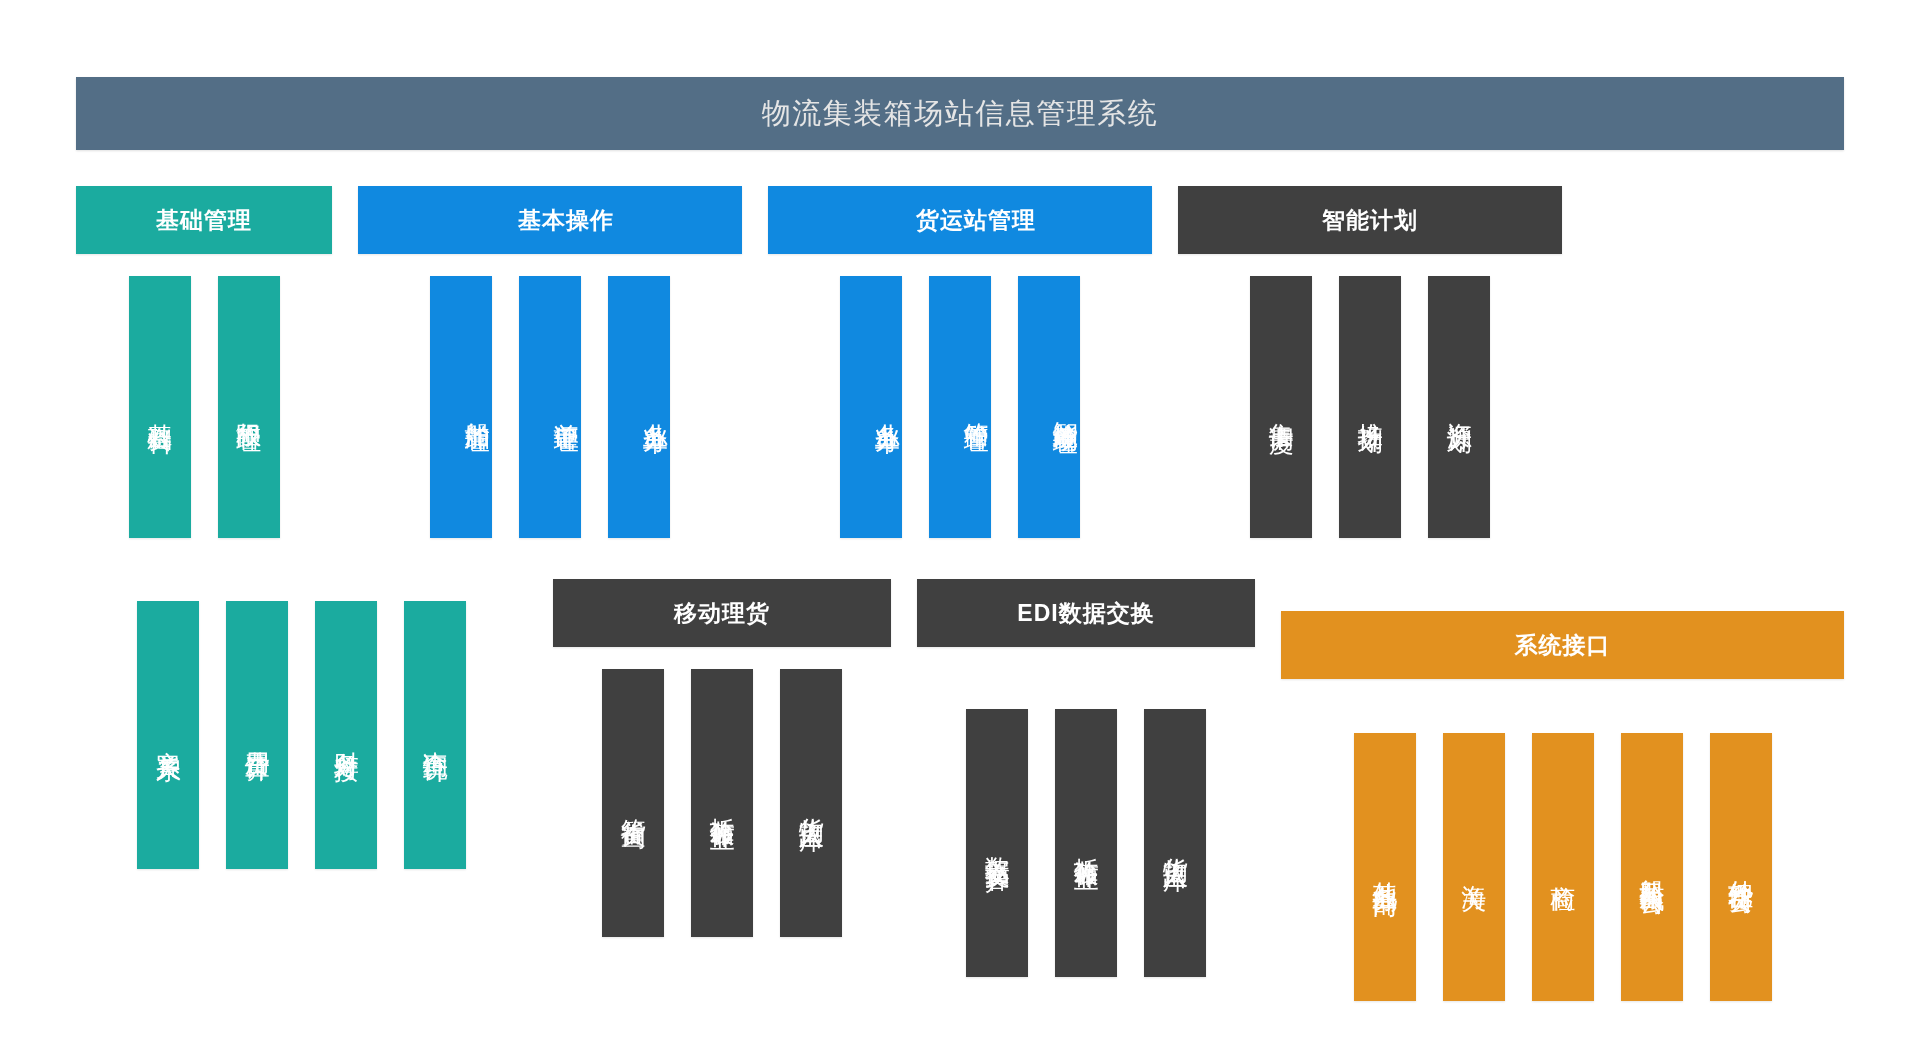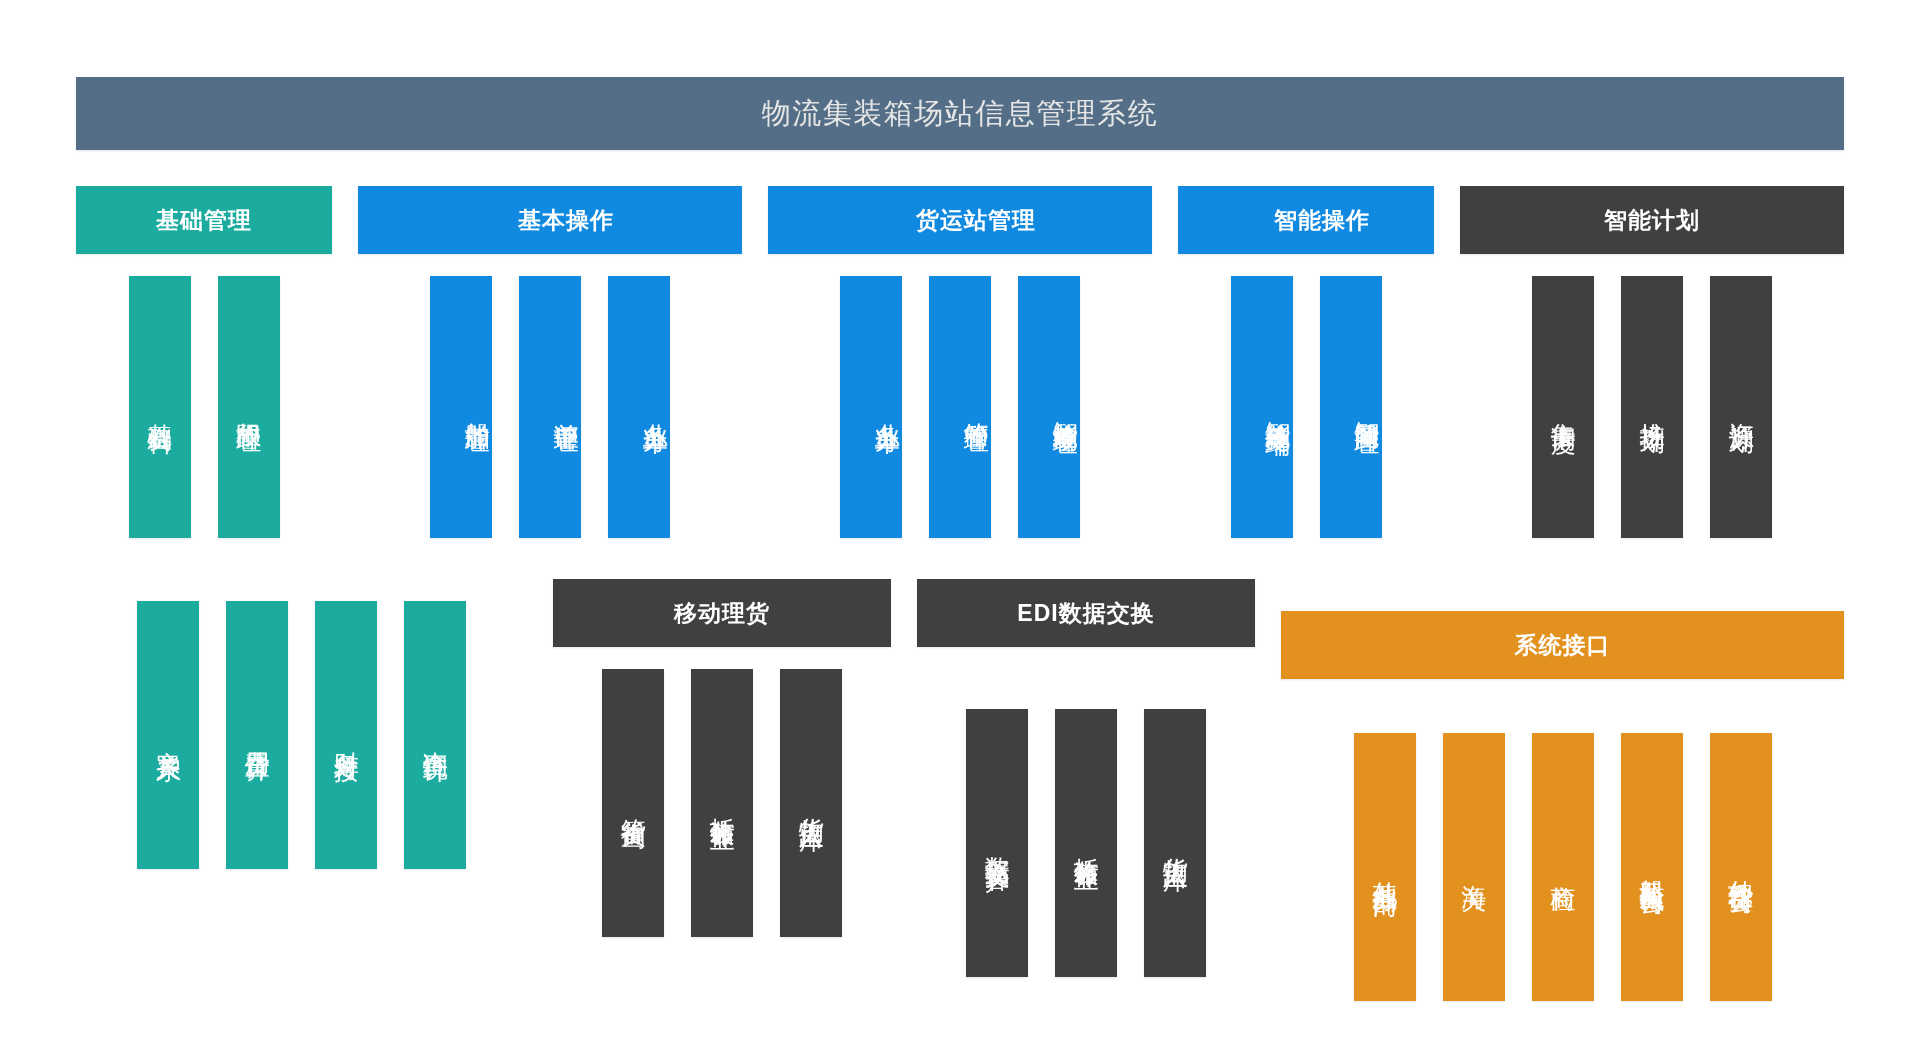--- a/index.html
+++ b/index.html
@@ -158,33 +158,20 @@
             <span class="item-text">业务办单</span>
           </div>
           <div class="item-card c-blue">
             <span class="item-text">箱管管理</span>
           </div>
           <div class="item-card c-blue">
             <span class="item-text">智能堆场管理</span>
           </div>
         </div>
       </div>
-      <div class="group" style="width: 256px; margin-right: 26px;">
-        <div class="group-header c-blue">
-          <span class="header-text">智能操作</span>
-        </div>
-        <div class="group-items">
-          <div class="item-card c-blue">
-            <span class="item-text">智能堆场终端</span>
-          </div>
-          <div class="item-card c-blue">
-            <span class="item-text">智能闸口管理</span>
-          </div>
-        </div>
-      </div>
       <div class="group" style="width: 384px;">
         <div class="group-header c-purple">
           <span class="header-text">智能计划</span>
         </div>
         <div class="group-items">
           <div class="item-card c-purple">
             <span class="item-text">集卡调度</span>
           </div>
           <div class="item-card c-purple">
             <span class="item-text">堆场计划</span>

